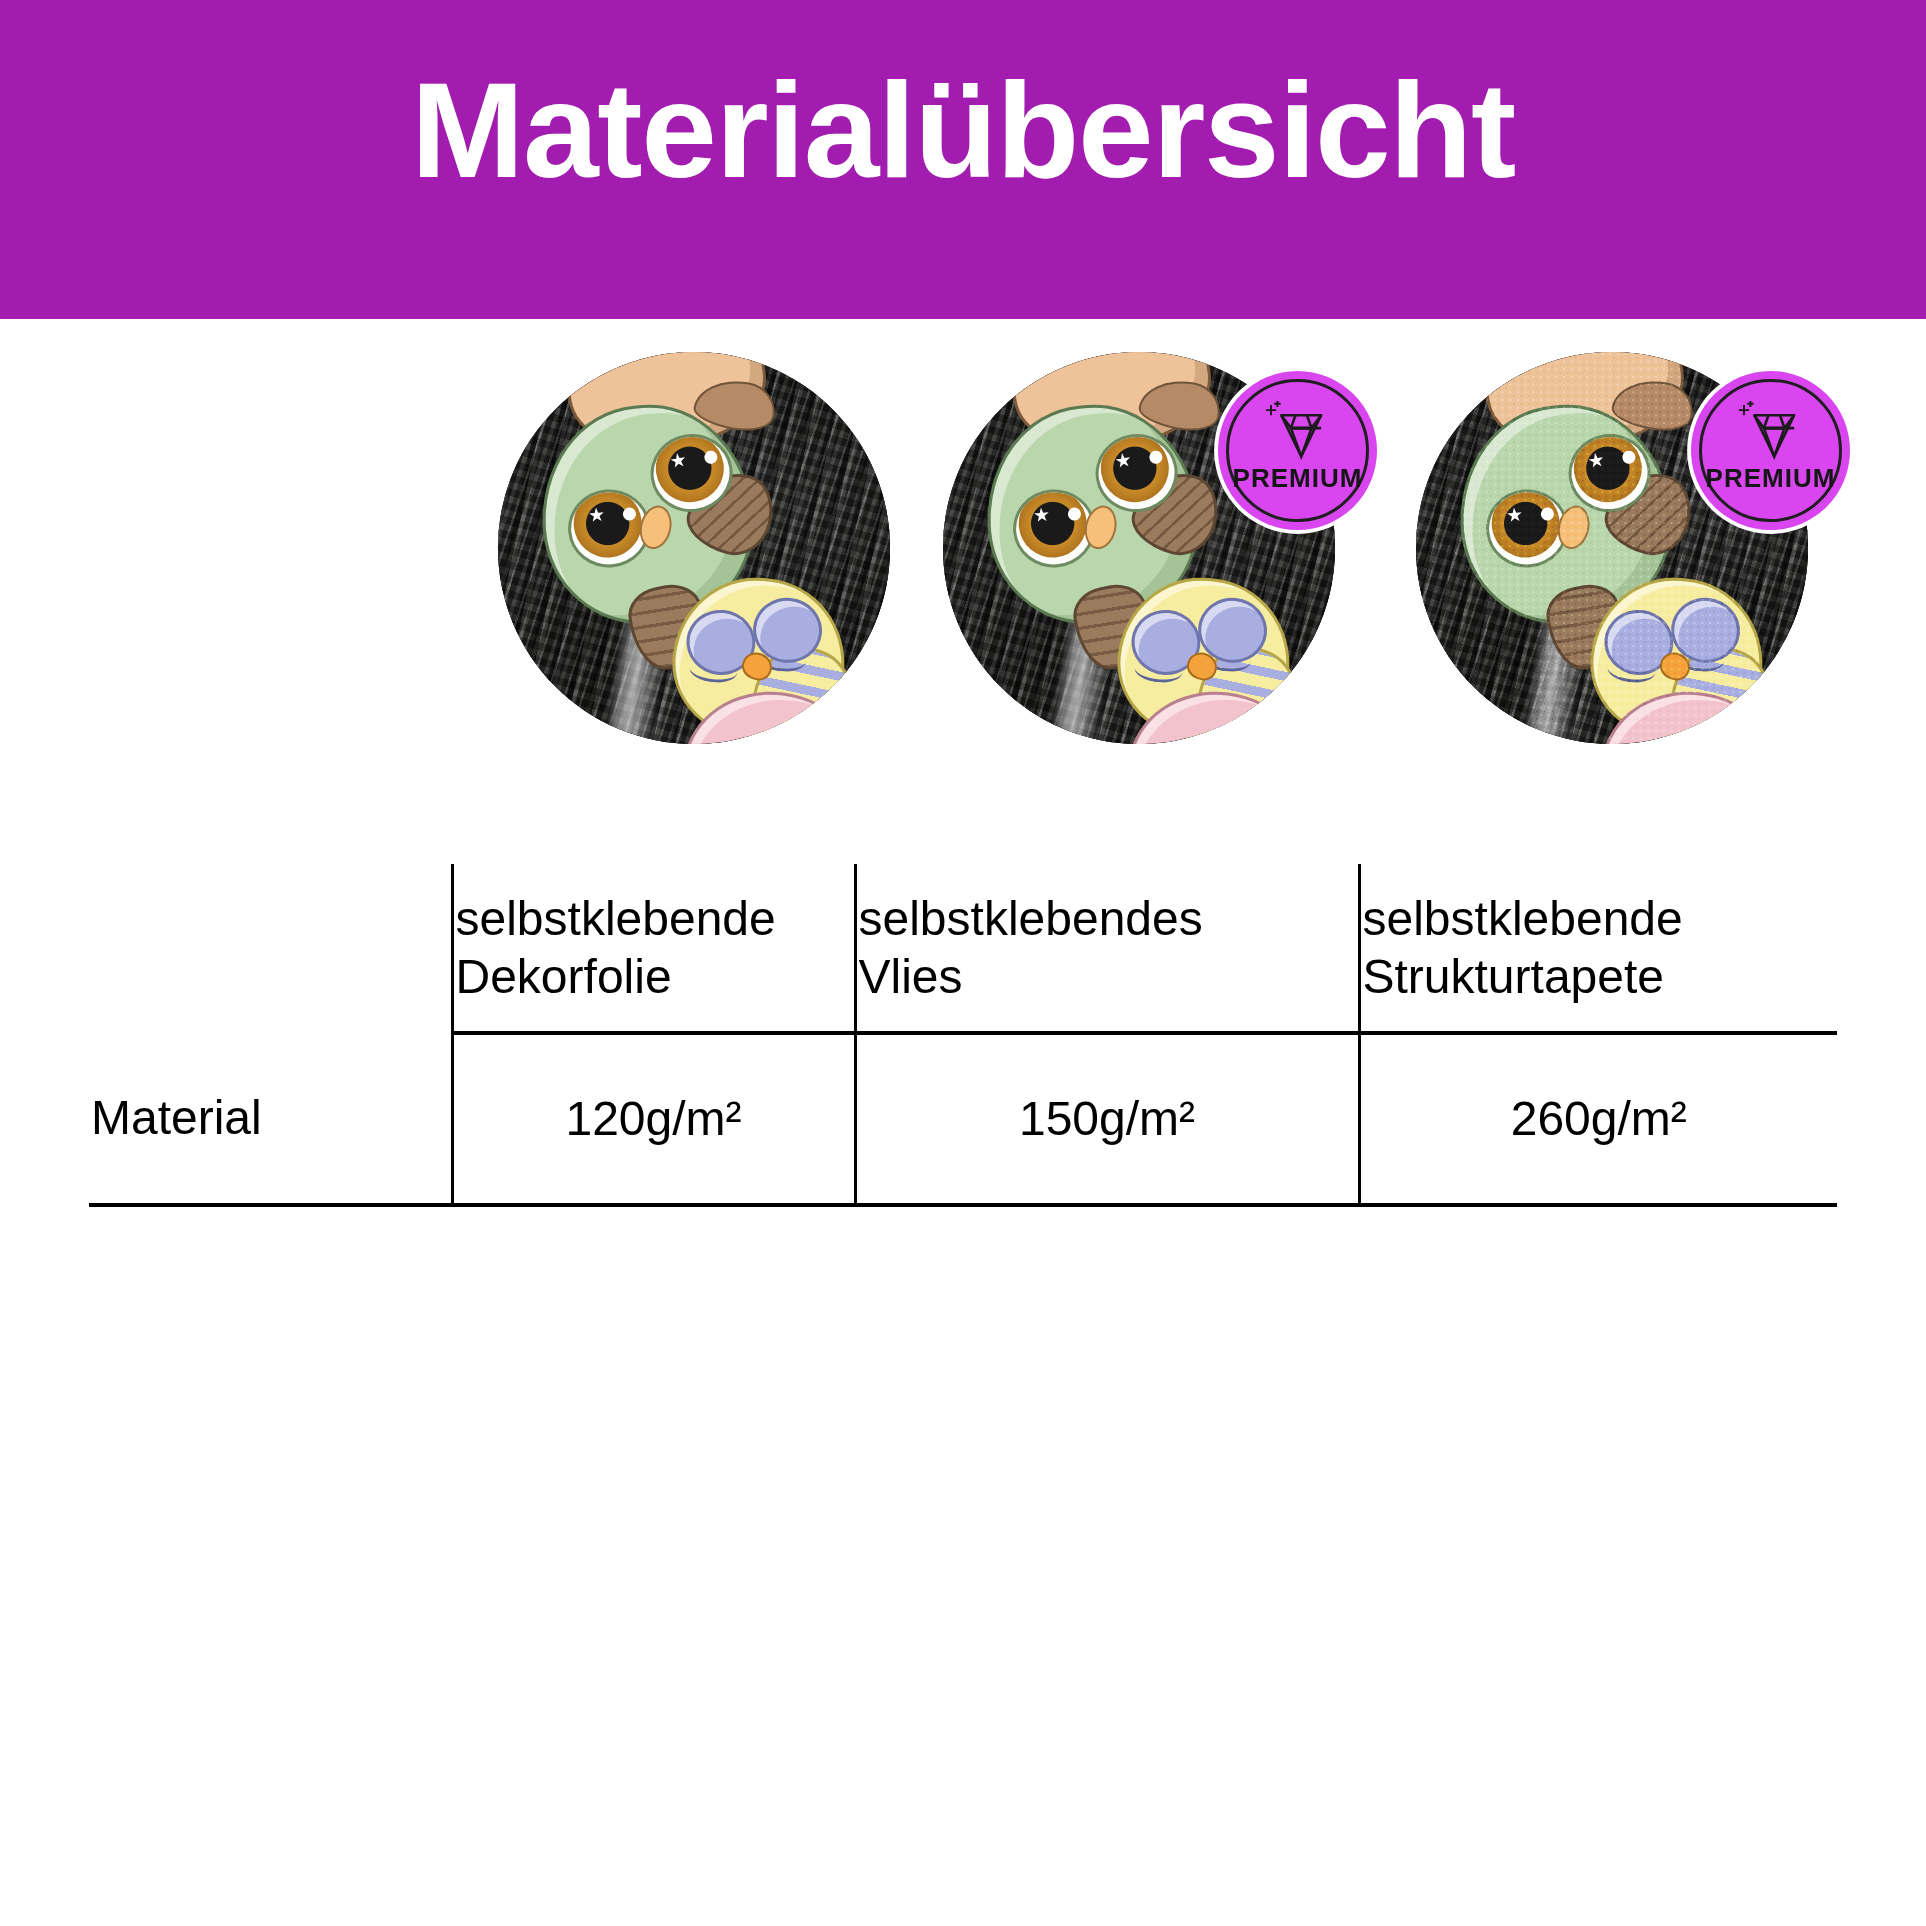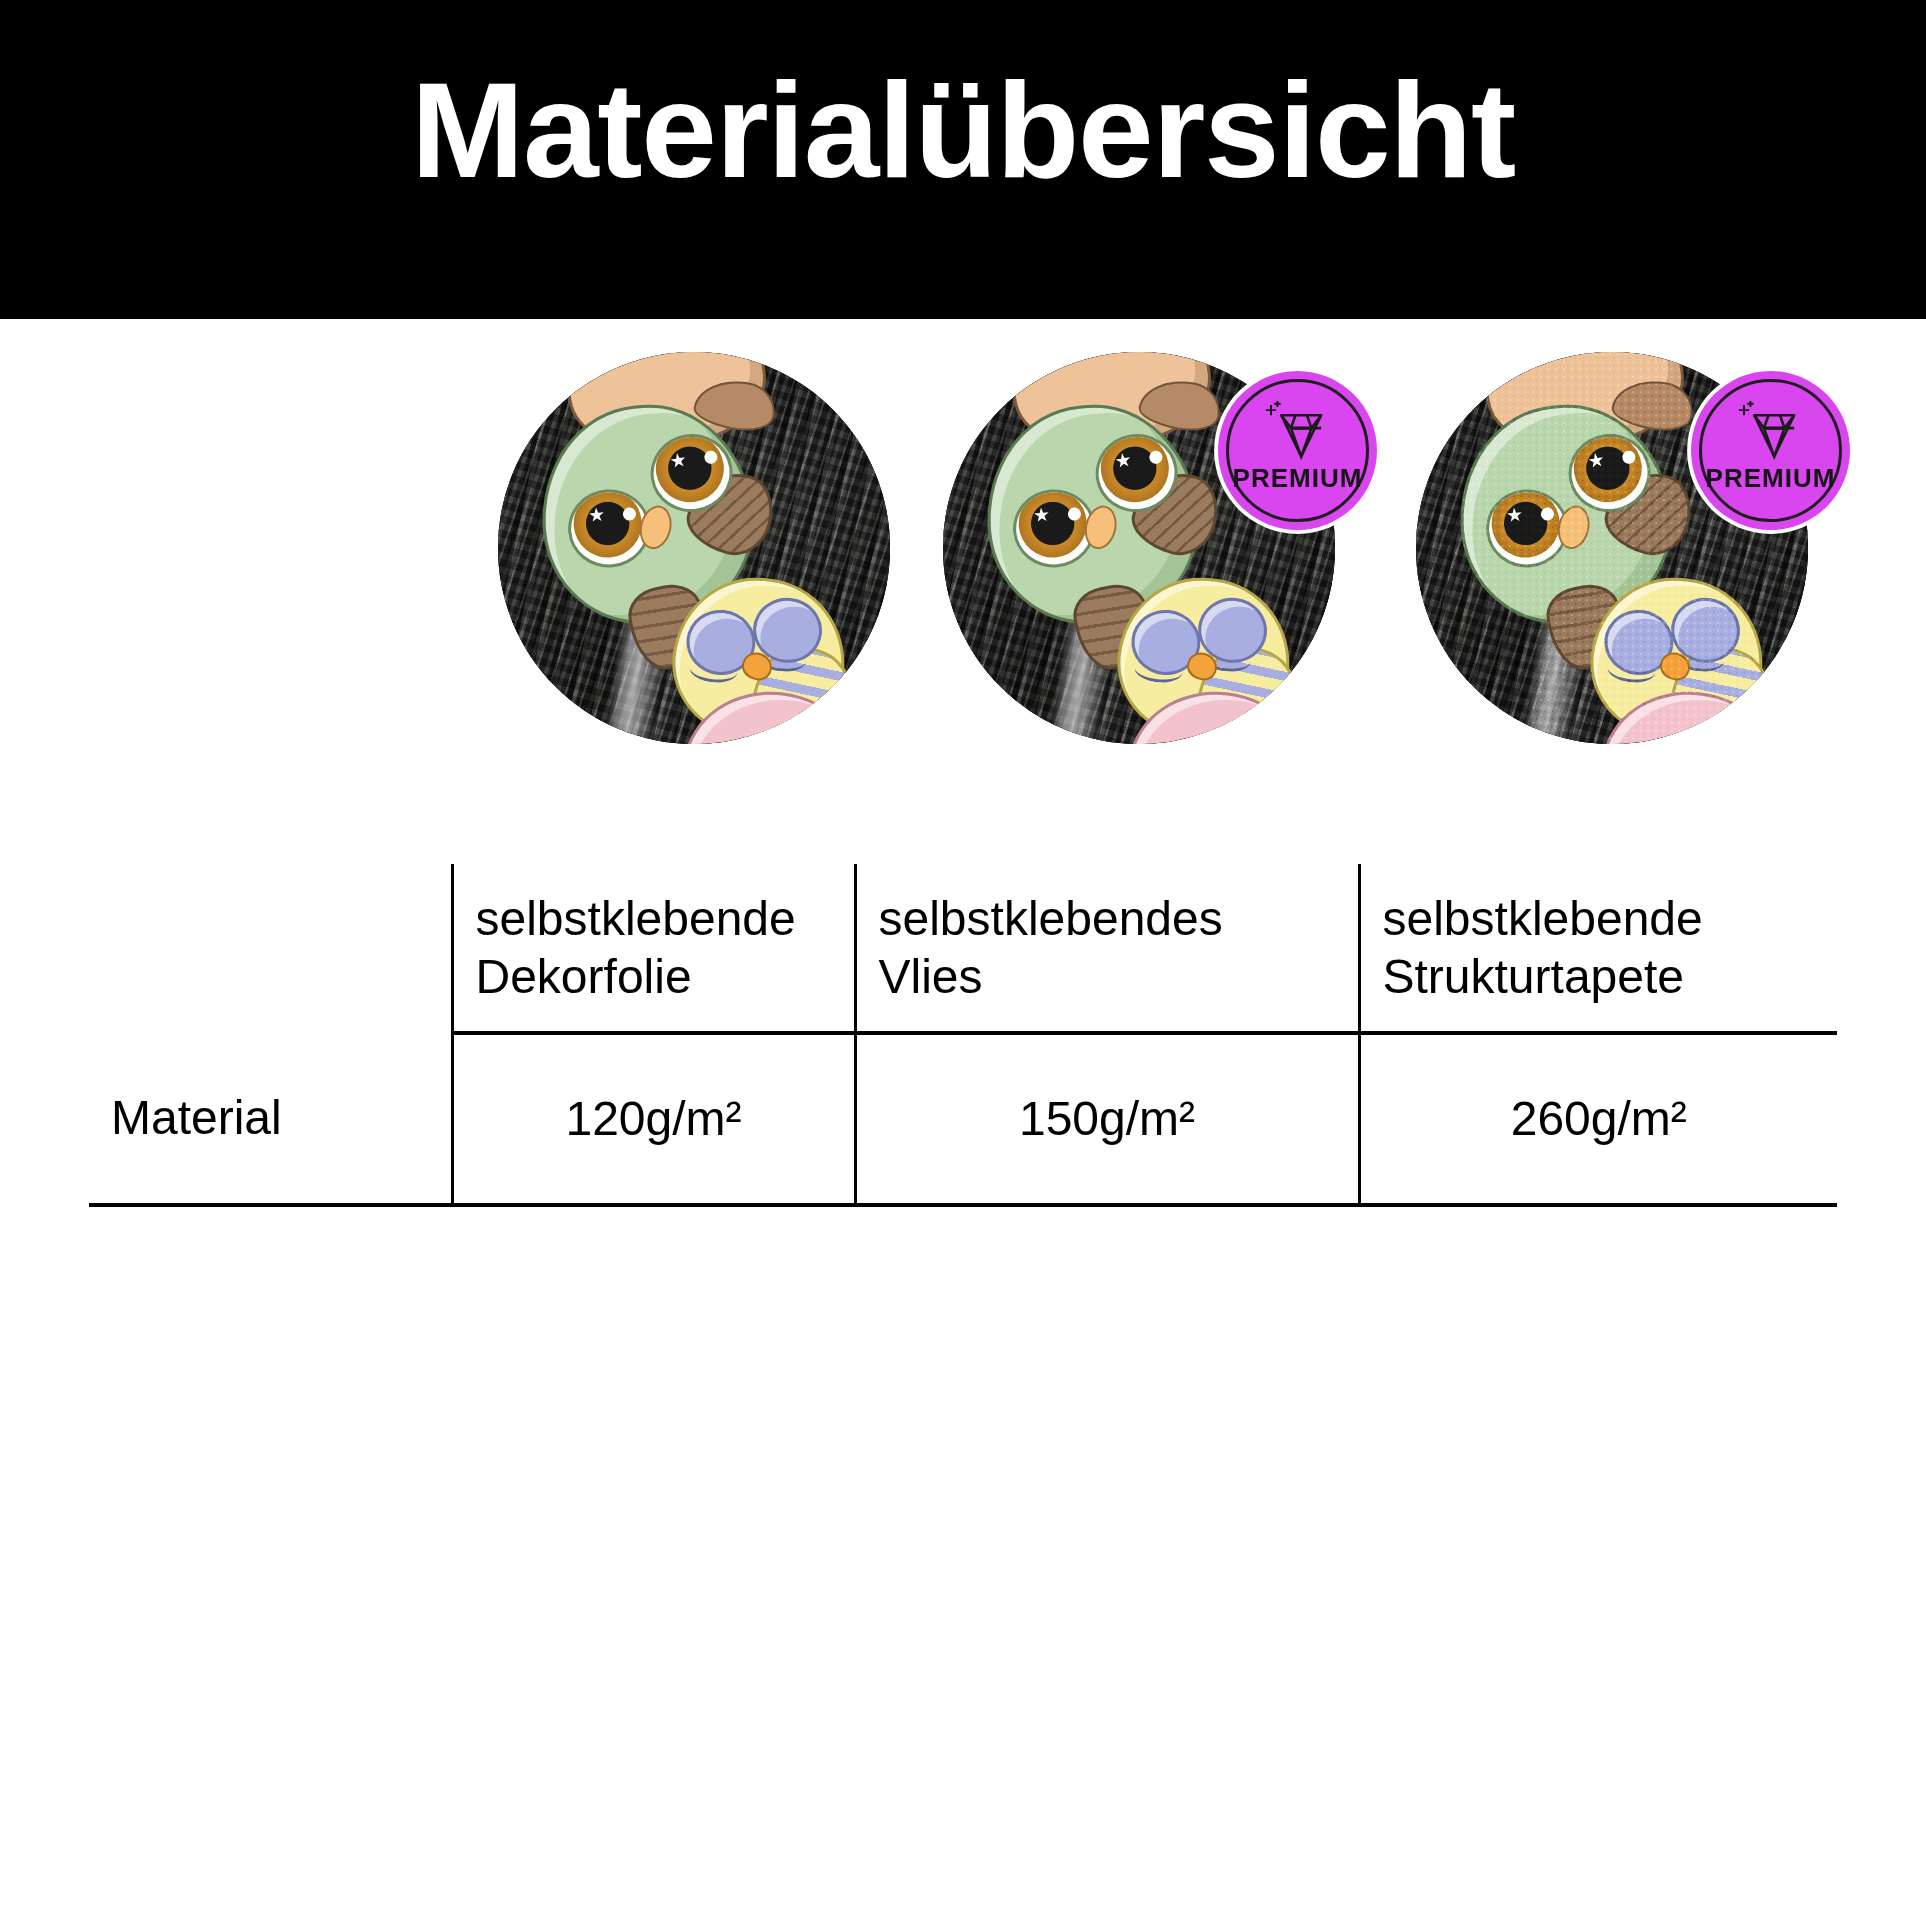--- a/index.html
+++ b/index.html
@@ -8,21 +8,21 @@
     background:#ffffff;
     font-family:"Liberation Sans", sans-serif;
     -webkit-font-smoothing:antialiased;
     overflow:hidden;
   }
   .page{position:relative;width:1926px;height:1926px;background:#fff;}
 
   
   .header{
     position:absolute;left:0;top:0;width:1926px;height:319px;
-    background:#000000;
+    background:#a21caf;
   }
   .header-title{
     position:absolute;left:0;right:0;top:62px;
     text-align:center;
     color:#ffffff;
     font-size:136px;
     font-weight:bold;
     letter-spacing:-1.3px;
     line-height:1;
     white-space:nowrap;
@@ -230,21 +230,21 @@
   
   .tbl{
     position:absolute;left:89px;top:864px;width:1748px;
     border-collapse:collapse;
     table-layout:fixed;
   }
   .tbl td{
     vertical-align:middle;
     font-size:48px;
     color:#000;
-    padding:0 22px;
+    padding:0 2px;
     line-height:1.22;
   }
   .col-label{width:363px;}
   .col-a{width:403px;}
   .col-b{width:504px;}
   .col-c{width:478px;}
 
   .lbl{text-align:left;}
   .val{text-align:center;}
 

